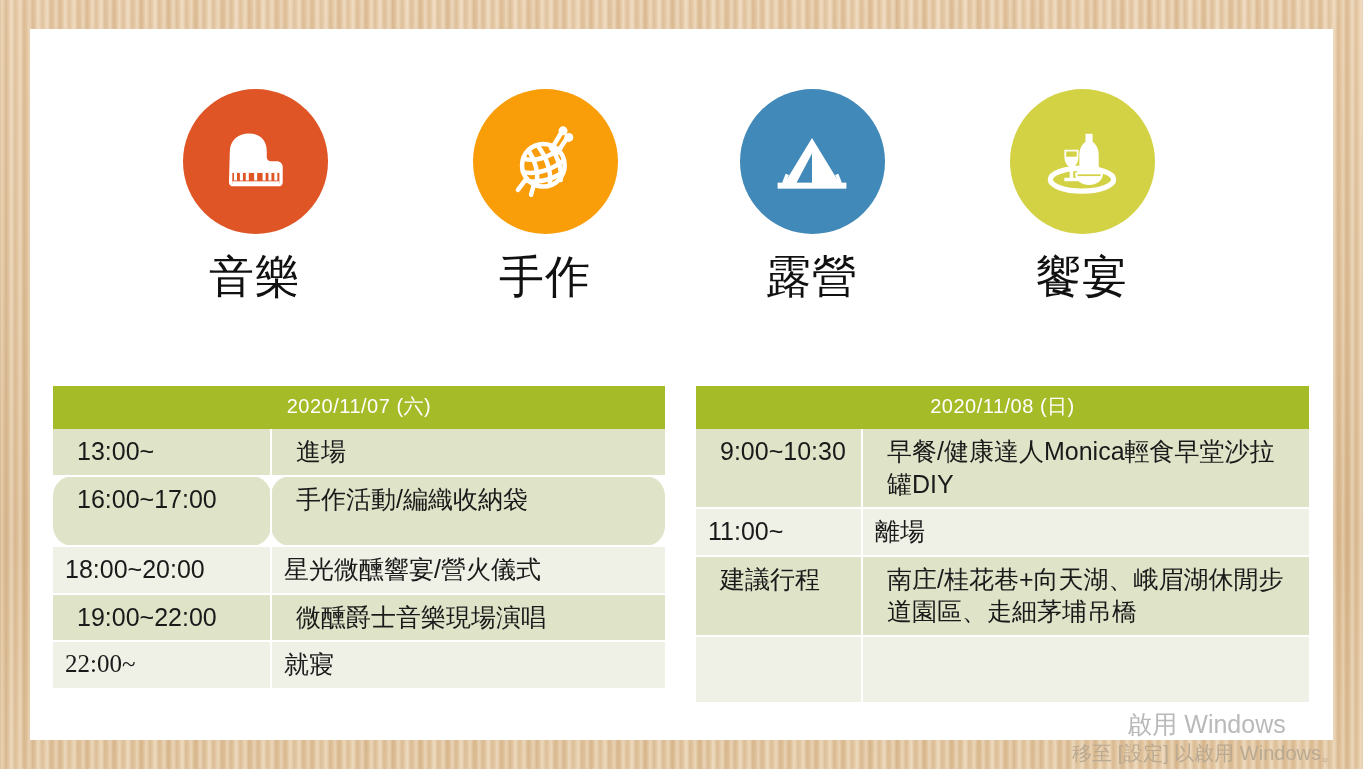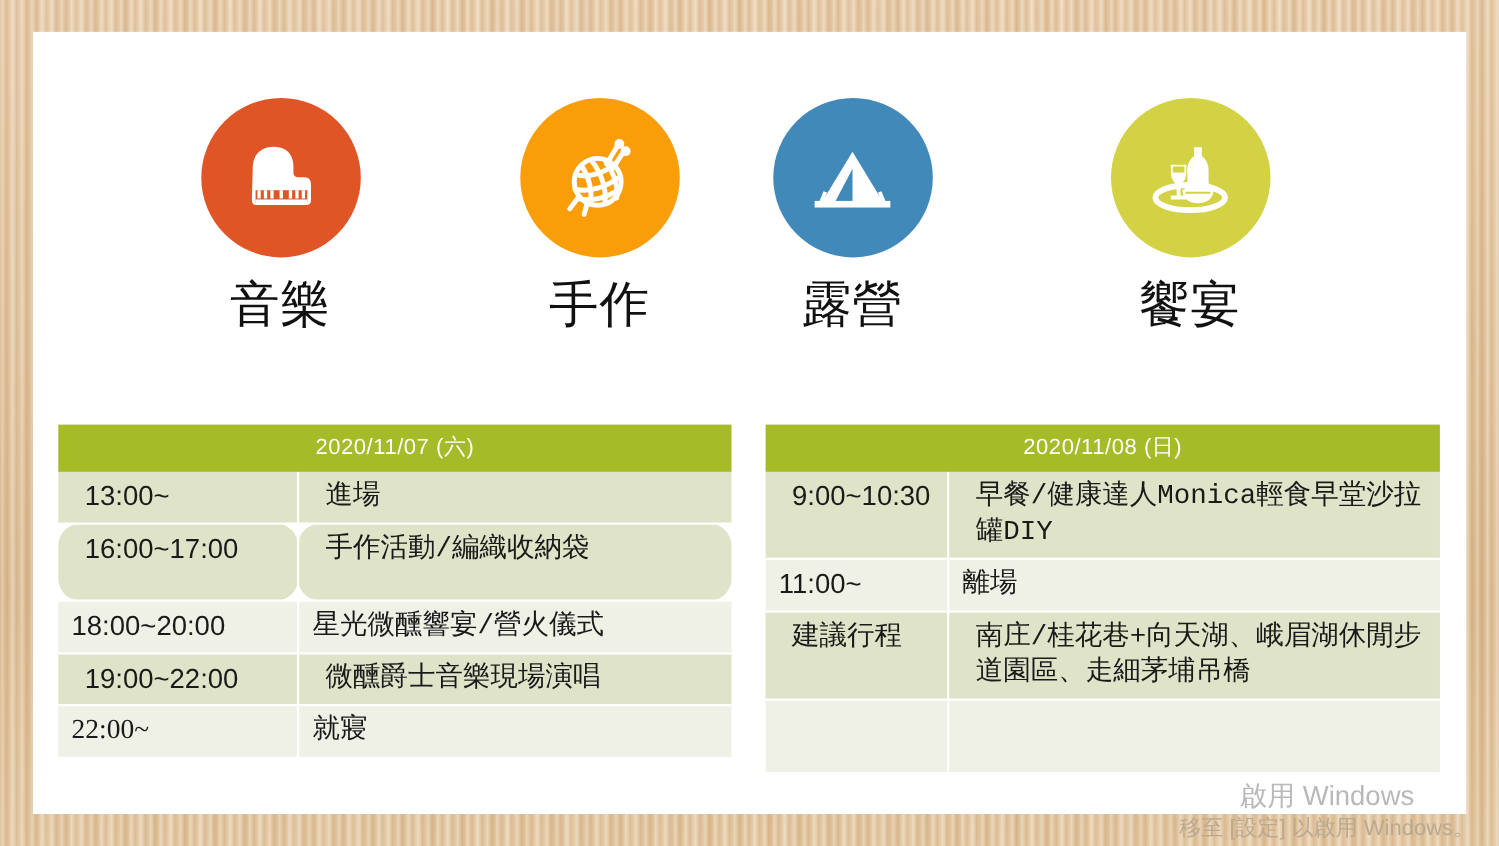--- a/index.html
+++ b/index.html
@@ -115,21 +115,21 @@
   .cell-time {
     font-family: "Liberation Sans", "DejaVu Sans", sans-serif;
     white-space: nowrap;
   }
   .cell-time-serif {
     font-family: "Liberation Serif", "DejaVu Serif", serif;
     color: #3a3a3a;
     white-space: nowrap;
   }
   .cell-desc {
-    font-family: Liberation Mono, monospace;
+    font-family: Liberation Sans, sans-serif;
     margin-top: 32px;
   }
   .tall-a td { padding-bottom: 30px; border-radius: 20px; }
 
   
   #table-left { left: 23px; top: 357px; width: 612px; }
   #table-left col.c1 { width: 218px; }
   #table-left col.c2 { width: 394px; }
 
   
@@ -207,21 +207,21 @@
               <path d="M58 34 L70 14"></path>
               <path d="M64 40 L76 22"></path>
             </g>
             <circle cx="72" cy="12" r="5.5" fill="#ffffff"></circle>
             <circle cx="79" cy="20" r="5.5" fill="#ffffff"></circle>
           </svg>
         </div>
         <div class="icon-label">手作</div>
       </div>
 
-      <div class="icon-cell" style="left:630px;">
+      <div class="icon-cell" style="left:667px;">
         <div class="icon-circle" style="background:#4189b8;">
           <svg width="86" height="86" viewBox="0 0 100 100">
             <path fill="#ffffff" d="M50 22 L84 78 L16 78 Z"></path>
             <path fill="#4189b8" d="M50 40 L50 78 L30 78 Z"></path>
             <rect x="10" y="74" width="80" height="7" fill="#ffffff"></rect>
             <path fill="#ffffff" d="M17 64 L21 64 L21 75 L17 75 Z" transform="rotate(22 19 70)"></path>
             <path fill="#ffffff" d="M79 64 L83 64 L83 75 L79 75 Z" transform="rotate(-22 81 70)"></path>
           </svg>
         </div>
         <div class="icon-label">露營</div>

